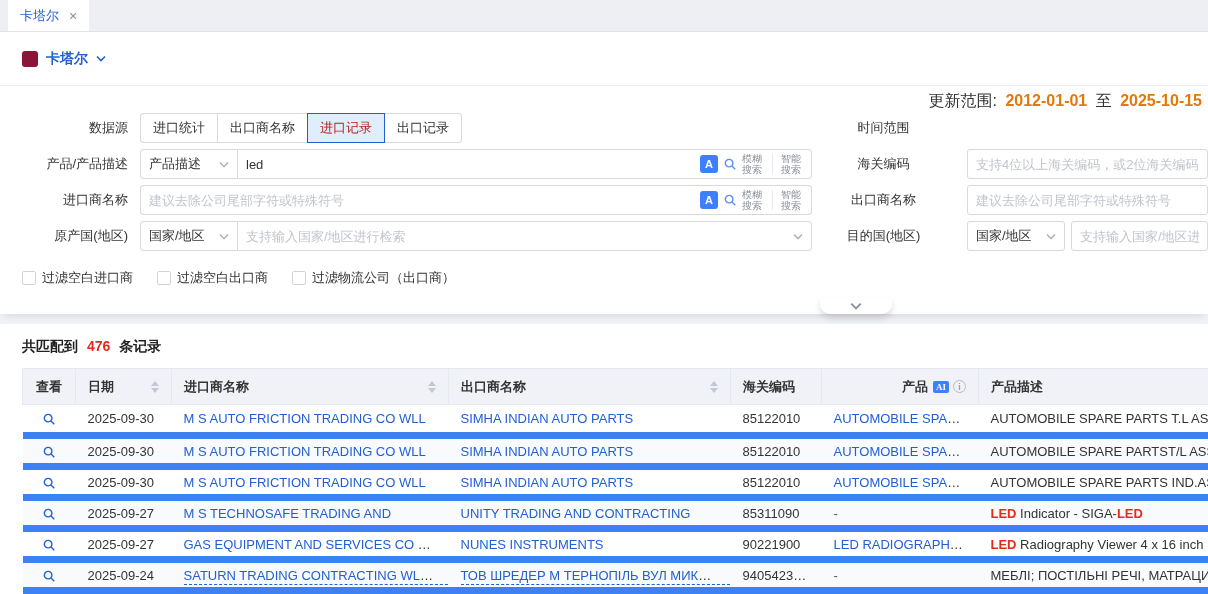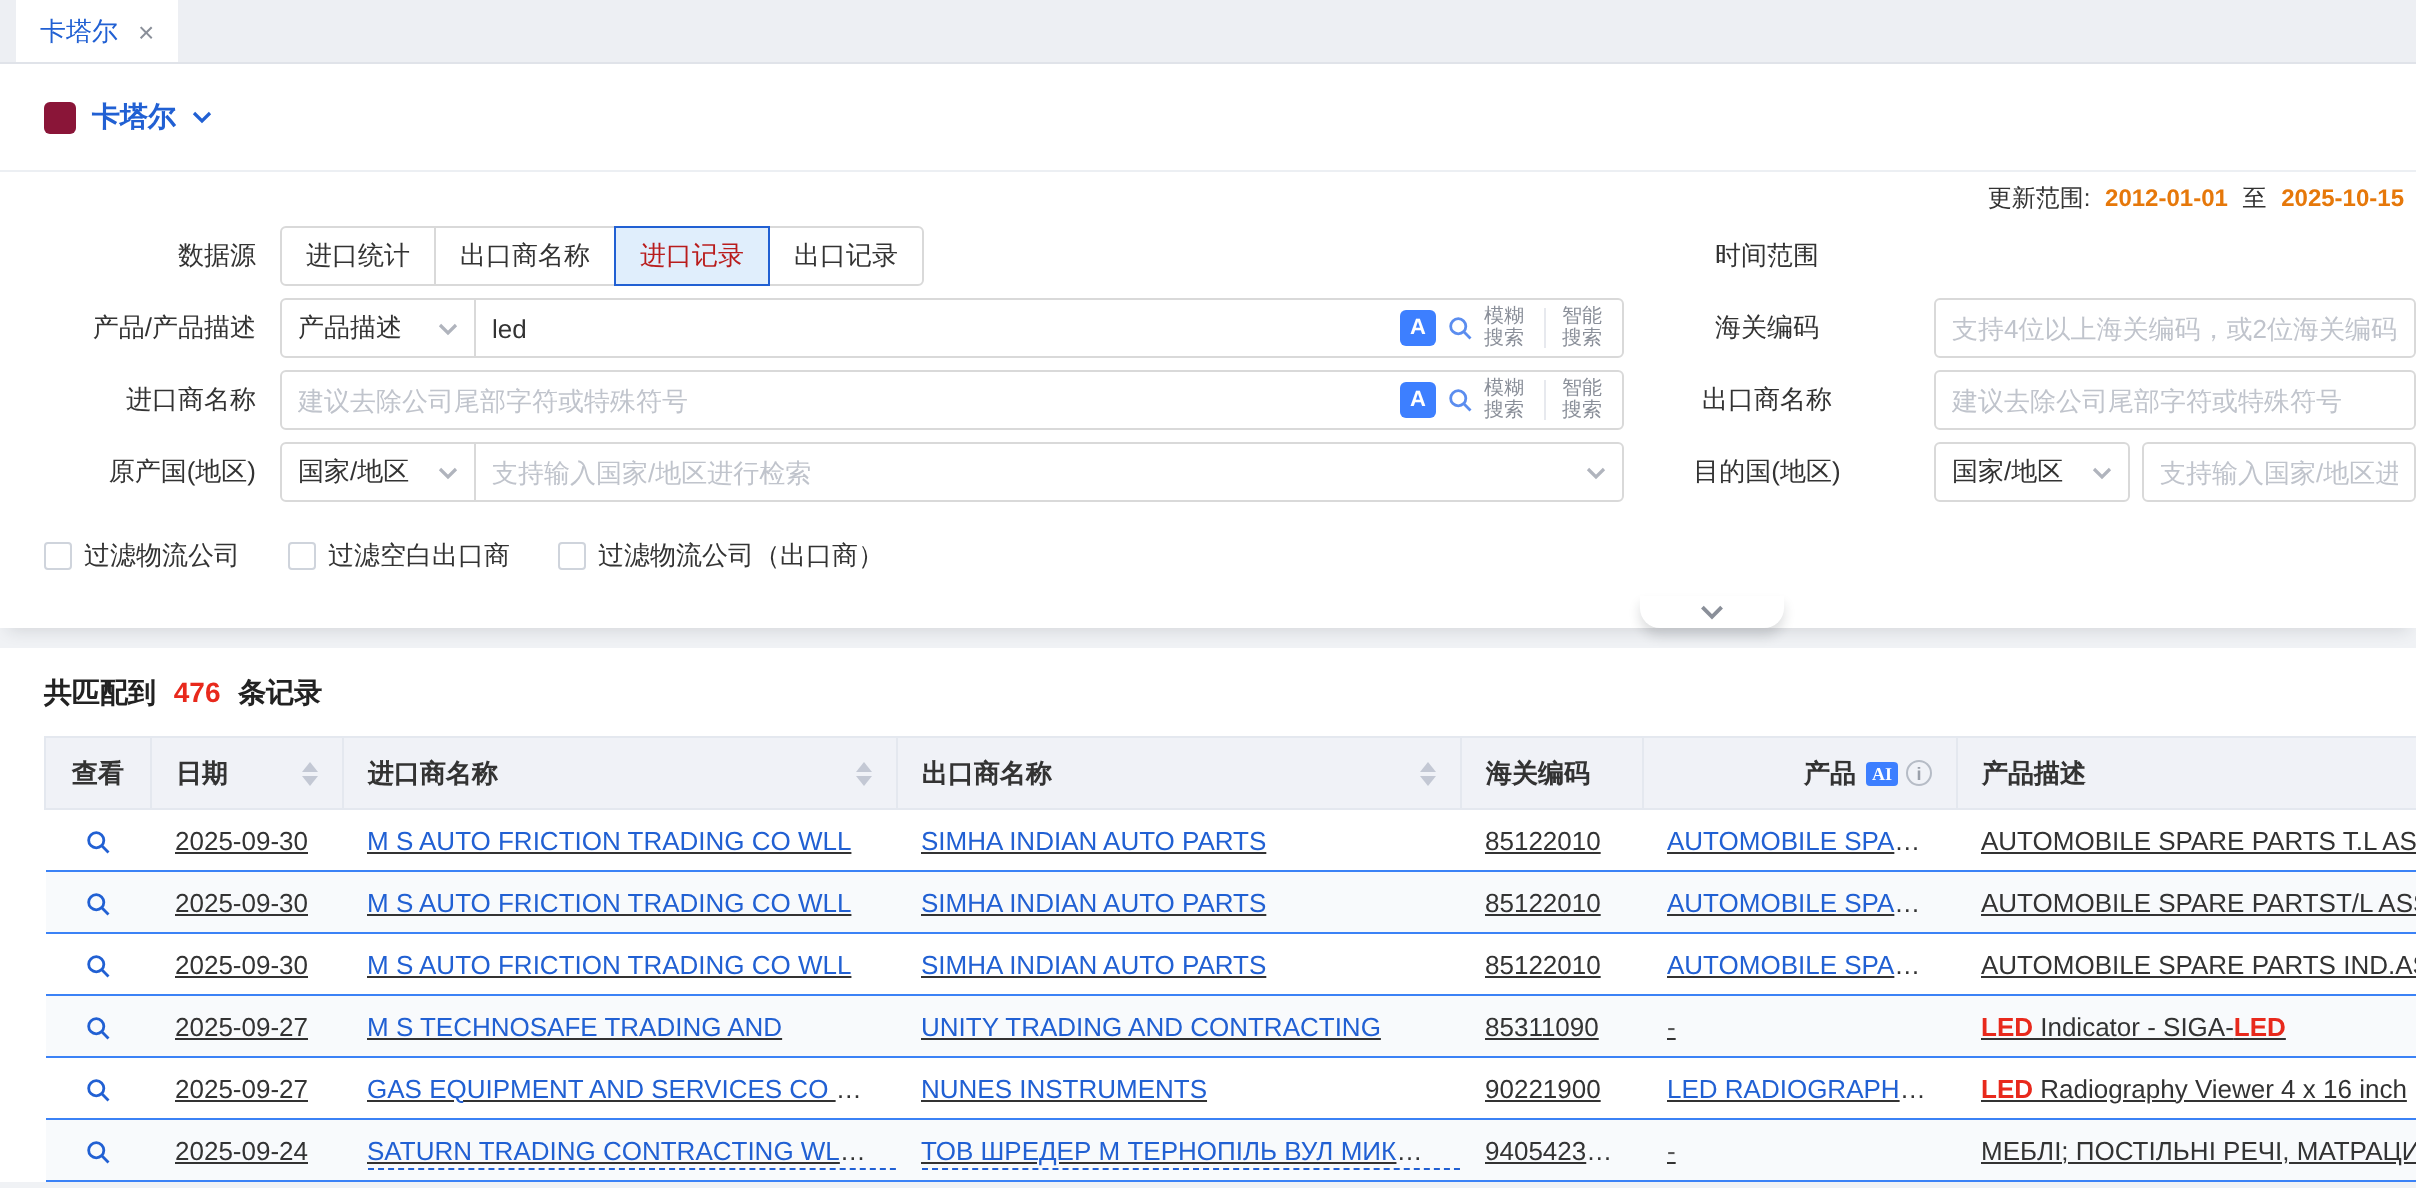--- a/index.html
+++ b/index.html
@@ -17,21 +17,21 @@
   .tab-close { color:#8a8f99; font-size:14px; line-height:1; cursor:pointer; }
 
   
   .country-bar { height:54px; background:#fff; display:flex; align-items:center; gap:8px; padding:0 22px; border-bottom:1px solid #eceff3; }
   .flag { width:16px; height:16px; border-radius:3px; background:#8a1538; flex:none; }
   .country-name { color:#2160d3; font-size:14px; font-weight:bold; cursor:pointer; }
   .chev-svg { display:flex; }
 
   
   .filter-panel { background:#fff; position:relative; padding:24px 0 24px; box-shadow:0 5px 8px -4px rgba(29,35,41,.14); }
-  .update-range { position:absolute; top:5px; right:6px; font-size:12px; color:#333; white-space:nowrap; }
+  .update-range { position:absolute; top:5px; right:6px; font-size:16px; color:#333; white-space:nowrap; }
   .update-range span { margin-left:4px; }
   .odate { color:#e6780a; font-weight:bold; }
 
   .form-row { display:flex; align-items:center; height:36px; }
   .f-label { flex:none; width:140px; text-align:right; padding-right:12px; color:#333; }
   .left-field { flex:none; width:672px; display:flex; align-items:center; }
   .r-label { flex:none; width:151px; text-align:center; padding-right:8px; color:#333; white-space:nowrap; overflow:hidden; }
   .r-field { flex:1; min-width:0; display:flex; align-items:center; overflow:hidden; margin-left:4px; }
 
   .ds-btn { height:30px; min-width:74px; padding:0 12px; background:#fff; border:1px solid #d9d9d9; font-size:13px; color:#333; margin-left:-1px; cursor:pointer; font-family:inherit; }
@@ -70,21 +70,21 @@
 
   
   .results { background:#fff; padding-top:14px; min-height:264px; }
   .summary { margin:0 22px; font-size:14px; font-weight:bold; color:#222; }
   .summary .count { color:#e8291c; margin:0 5px; }
 
   .table-wrap { margin:12px 0 0 22px; overflow:hidden; width:1186px; }
   table { border-collapse:collapse; table-layout:fixed; width:1266px; font-size:13px; }
   thead th { background:#f0f2f7; height:36px; font-weight:bold; color:#333; text-align:left; padding:0 12px; border:1px solid #e4e8ef; border-left:none; }
   thead th:first-child { border-left:1px solid #e4e8ef; text-align:center; }
-  tbody td { height:31px; padding:0 12px; border-bottom:1px solid #3b82f6; color:#333; white-space:nowrap; overflow:hidden; text-overflow:ellipsis;text-decoration:underline; }
+  tbody td { height:31px; padding:0 12px; border-bottom:7px solid #3b82f6; color:#333; white-space:nowrap; overflow:hidden; text-overflow:ellipsis; }
   tr.striped td { background:#f8fafc; }
   .c-view { text-align:center; }
   .mag { display:inline-flex; cursor:pointer; vertical-align:middle; }
   .link { color:#2160d3; cursor:pointer; }
   .dashed { border-bottom:1px dashed #2160d3; padding-bottom:1px; }
   .dash { color:#555; }
   .red { color:#e8291c; font-weight:bold; }
   .th-flex { display:flex; align-items:center;justify-content:flex-end; }
   .sort { display:inline-flex; flex-direction:column; gap:2px; margin-left:auto; cursor:pointer; }
   .sort i { width:0; height:0; border-left:4px solid transparent; border-right:4px solid transparent; }
@@ -229,21 +229,21 @@
         </div>
         <div class="input-box" style="margin-left:6px">
           <input placeholder="支持输入国家/地区进行检索" style="">
         </div>
       </div>
     </div>
 
     <div class="cb-row" id="filter-checkboxes">
         <span class="cb-item">
           <span class="cb-box"></span>
-          <span>过滤物流公司</span>
+          <span>过滤空白进口商</span>
         </span>
         <span class="cb-item">
           <span class="cb-box"></span>
           <span>过滤空白出口商</span>
         </span>
         <span class="cb-item">
           <span class="cb-box"></span>
           <span>过滤物流公司（出口商）</span>
         </span>
       </div>

